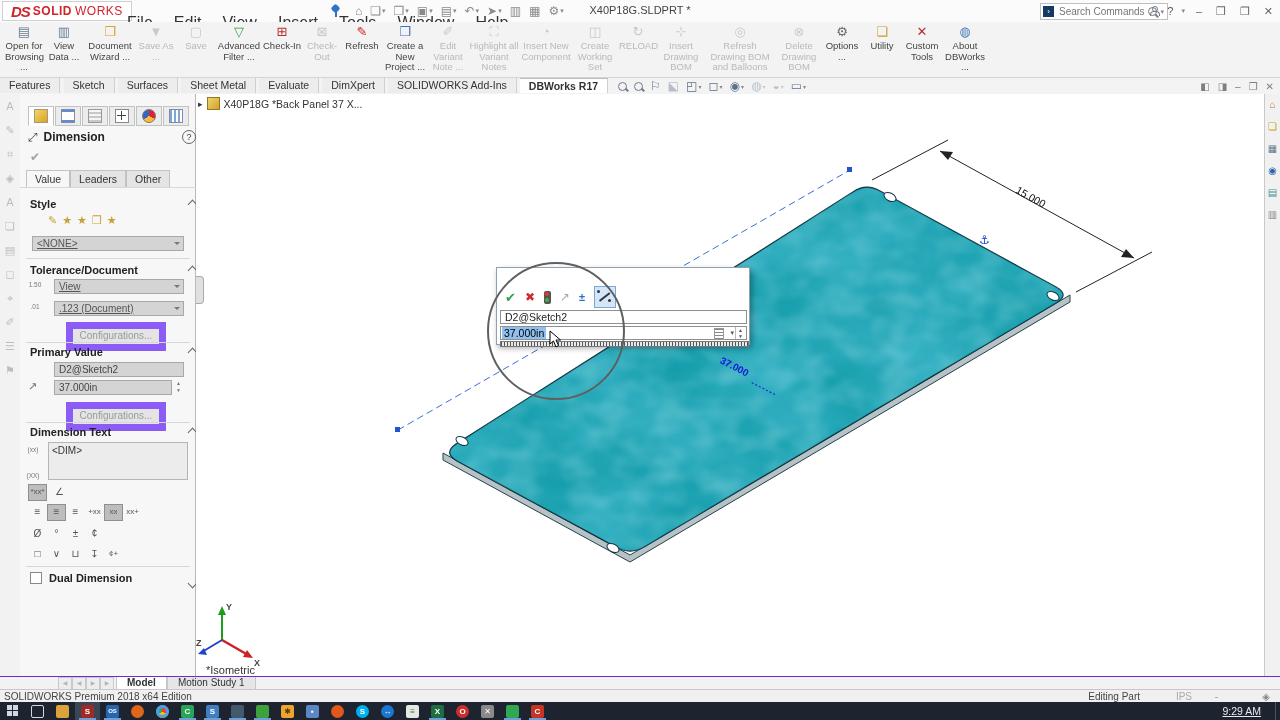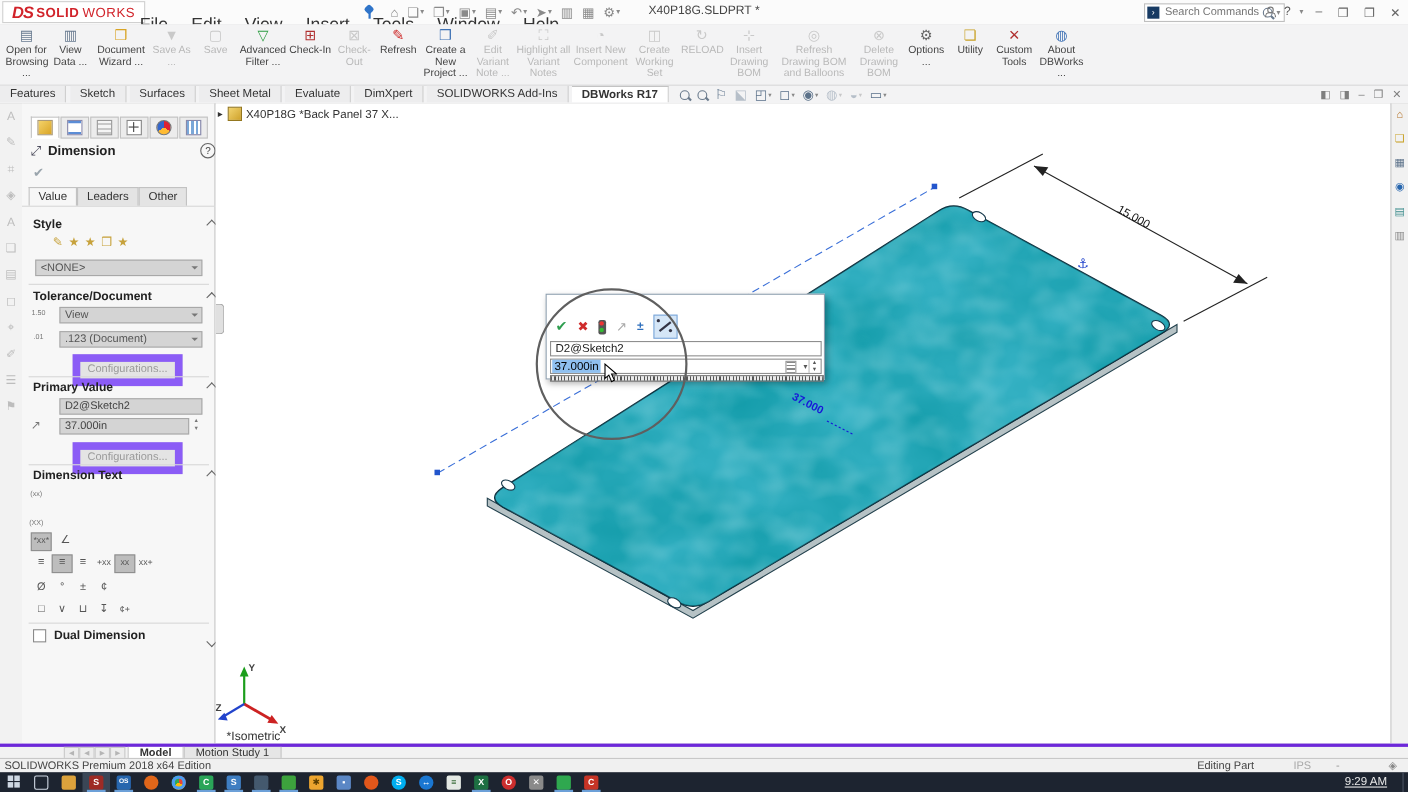--- a/index.html
+++ b/index.html
@@ -66,21 +66,21 @@
   .sq.grid{background:repeating-linear-gradient(90deg,#7aa7d8 0 2px,#fff 2px 4px);border:1px solid #88a;}
   .pm-h{position:absolute;left:0;width:176px;display:flex;align-items:center;}
   #pm-title{font-weight:bold;font-size:12px;color:#222;}
   #pm-help{position:absolute;right:8px;width:12px;height:12px;border:1px solid #666;border-radius:50%;text-align:center;line-height:12px;font-size:9px;color:#444;}
   .vtab{display:inline-block;height:16px;line-height:16px;padding:0 8px;background:#e4e4e4;border:1px solid #c2c2c2;border-bottom:none;font-size:10.5px;color:#333;}
   .vtab.active{background:#f7f7f7;}
   .sec-h{font-weight:bold;font-size:11px;color:#222;}
   .chev{position:absolute;right:10px;top:3px;width:6px;height:6px;border-left:1.5px solid #666;border-top:1.5px solid #666;transform:rotate(45deg);}
   .chev.down{transform:rotate(225deg);top:0;}
   .pm-hr{position:absolute;left:6px;width:164px;border-top:1px solid #d8d8d8;}
-  .dd-box{position:absolute;height:15px;background:#d4d4d4;border:1px solid #a8a8a8;color:#555;font-size:10px;line-height:14px;padding:0 4px;box-sizing:border-box;}
+  .dd-box{position:absolute;height:15px;background:#d4d4d4;border:1px solid #a8a8a8;color:#555;font-size:10px;line-height:14px;padding:0 4px;box-sizing:border-box;text-decoration:underline;}
   .dd-box::after{content:"";position:absolute;right:3px;top:5px;border:3.5px solid transparent;border-top-color:#777;}
   .cfg-btn{position:absolute;left:46px;width:86px;height:15px;background:#e4e4e4;border:7px solid #8b5cf6;color:#9a9a9a;font-size:10px;text-align:center;line-height:14px;}
   .fld{position:absolute;height:15px;background:#d4d4d4;border:1px solid #a8a8a8;color:#444;font-size:10px;line-height:14px;padding:0 4px;box-sizing:border-box;}
   .spin{position:absolute;width:9px;height:15px;font-size:5px;color:#777;line-height:7px;text-align:center;}
   .mi{width:17px;height:15px;border:1px solid transparent;display:inline-block;text-align:center;font-size:8px;color:#555;line-height:14px;vertical-align:top;}
   .mi.pressed{background:#bdbdbd;border-color:#8f8f8f;}
   .mi.b{font-size:10px;}
   .micro{position:absolute;font-size:6.5px;color:#777;line-height:7px;text-align:center;width:22px;}
   .chkbox{display:inline-block;width:10px;height:10px;background:#fff;border:1px solid #8a8a8a;vertical-align:-1px;margin-right:7px;}
   
@@ -108,21 +108,21 @@
   #md-name{position:absolute;left:3px;top:42px;width:247px;height:14px;border:1px solid #8f8f8f;background:#fff;font-size:10.5px;line-height:13px;padding-left:4px;box-sizing:border-box;color:#222;}
   #md-valrow{position:absolute;left:3px;top:58px;width:247px;height:14px;border:1px solid #8f8f8f;background:#fff;box-sizing:border-box;}
   #md-value{display:inline-block;background:#8fc0f0;color:#000;font-size:10.5px;line-height:12px;padding:0 2px;margin-left:1px;}
   #md-grid{position:absolute;right:22px;top:1px;width:8px;height:10px;background:repeating-linear-gradient(0deg,#888 0 1px,#fff 1px 3px);border:1px solid #999;}
   #md-dd{position:absolute;right:12px;top:2px;font-size:7px;color:#555;}
   #md-spin{position:absolute;right:1px;top:0;width:9px;height:12px;font-size:5px;line-height:6px;text-align:center;color:#555;border-left:1px solid #bbb;}
   #md-wheel{position:absolute;left:3px;top:73px;width:247px;height:4px;background:repeating-linear-gradient(90deg,#555 0 1px,#e9e9e9 1px 3px);border:1px solid #777;}
   #zoom-circle{position:absolute;left:487px;top:262px;width:134px;height:134px;border:2px solid #5f5f5f;border-radius:50%;z-index:55;pointer-events:none;}
   #cursor{position:absolute;left:549px;top:330px;z-index:60;pointer-events:none;}
   
-  #bottomtabs{position:absolute;left:0;top:676px;width:1280px;height:13px;background:#f2f2f2;border-top:3px solid #6d28d9;}
+  #bottomtabs{position:absolute;left:0;top:676px;width:1280px;height:13px;background:#f2f2f2;border-top:1px solid #6d28d9;}
   .nav-b{display:inline-block;width:12px;height:11px;background:#ededed;border:1px solid #c9c9c9;color:#b5b5b5;font-size:6px;text-align:center;line-height:11px;vertical-align:top;margin-top:0;}
   .btab{display:inline-block;height:12px;line-height:12px;padding:0 10px;font-size:10px;color:#333;background:#e6e6e6;border:1px solid #c6c6c6;border-top:none;vertical-align:top;}
   .btab.active{background:#fff;font-weight:bold;}
   
   #statusbar{position:absolute;left:0;top:689px;width:1280px;height:13px;background:#f0f0f0;border-top:1px solid #c8c8c8;font-size:10px;color:#444;}
   
   #taskbar{position:absolute;left:0;top:702px;width:1280px;height:18px;background:#1d2430;display:flex;align-items:center;}
   .tk{width:25px;height:18px;display:flex;align-items:center;justify-content:center;position:relative;}
   .tk.open::after{content:"";position:absolute;left:4px;bottom:0;width:17px;height:2px;background:#6ca0d8;}
   .tk.active-app{background:#3a4656;}
@@ -372,20 +372,21 @@
     <div class="spin" style="left:154px;top:286px;">▲<br>▼</div>
     <div class="cfg-btn" style="top:308px;">Configurations...</div>
     <div class="pm-hr" style="top:328px;"></div>
 
     <div class="pm-h" style="top:332px;padding-left:10px;">
         <span class="sec-h">Dimension Text</span>
         <span class="chev"></span>
       </div>
     <div class="micro" style="left:2px;top:352px;">(xx)</div>
     <div class="micro" style="left:2px;top:378px;">(XX)</div>
+    <div class="abs" style="left:28px;top:348px;width:140px;height:38px;background:#ececec;border:1px solid #b5b5b5;font-size:10px;color:#333;padding:2px 3px;box-sizing:border-box;">&lt;DIM&gt;</div>
     <div class="abs" style="left:8px;top:390px;">
       <span class="mi pressed">*xx*</span>
       <span class="mi b">∠</span>
     </div>
     <div class="abs" style="left:8px;top:410px;">
       <span class="mi b">≡</span><span class="mi b pressed">≡</span><span class="mi b">≡</span><span class="mi">+xx</span><span class="mi pressed">xx</span><span class="mi">xx+</span>
     </div>
     <div class="abs" style="left:8px;top:432px;">
       <span class="mi b">Ø</span><span class="mi b">°</span><span class="mi b">±</span><span class="mi b">¢</span>
     </div>

